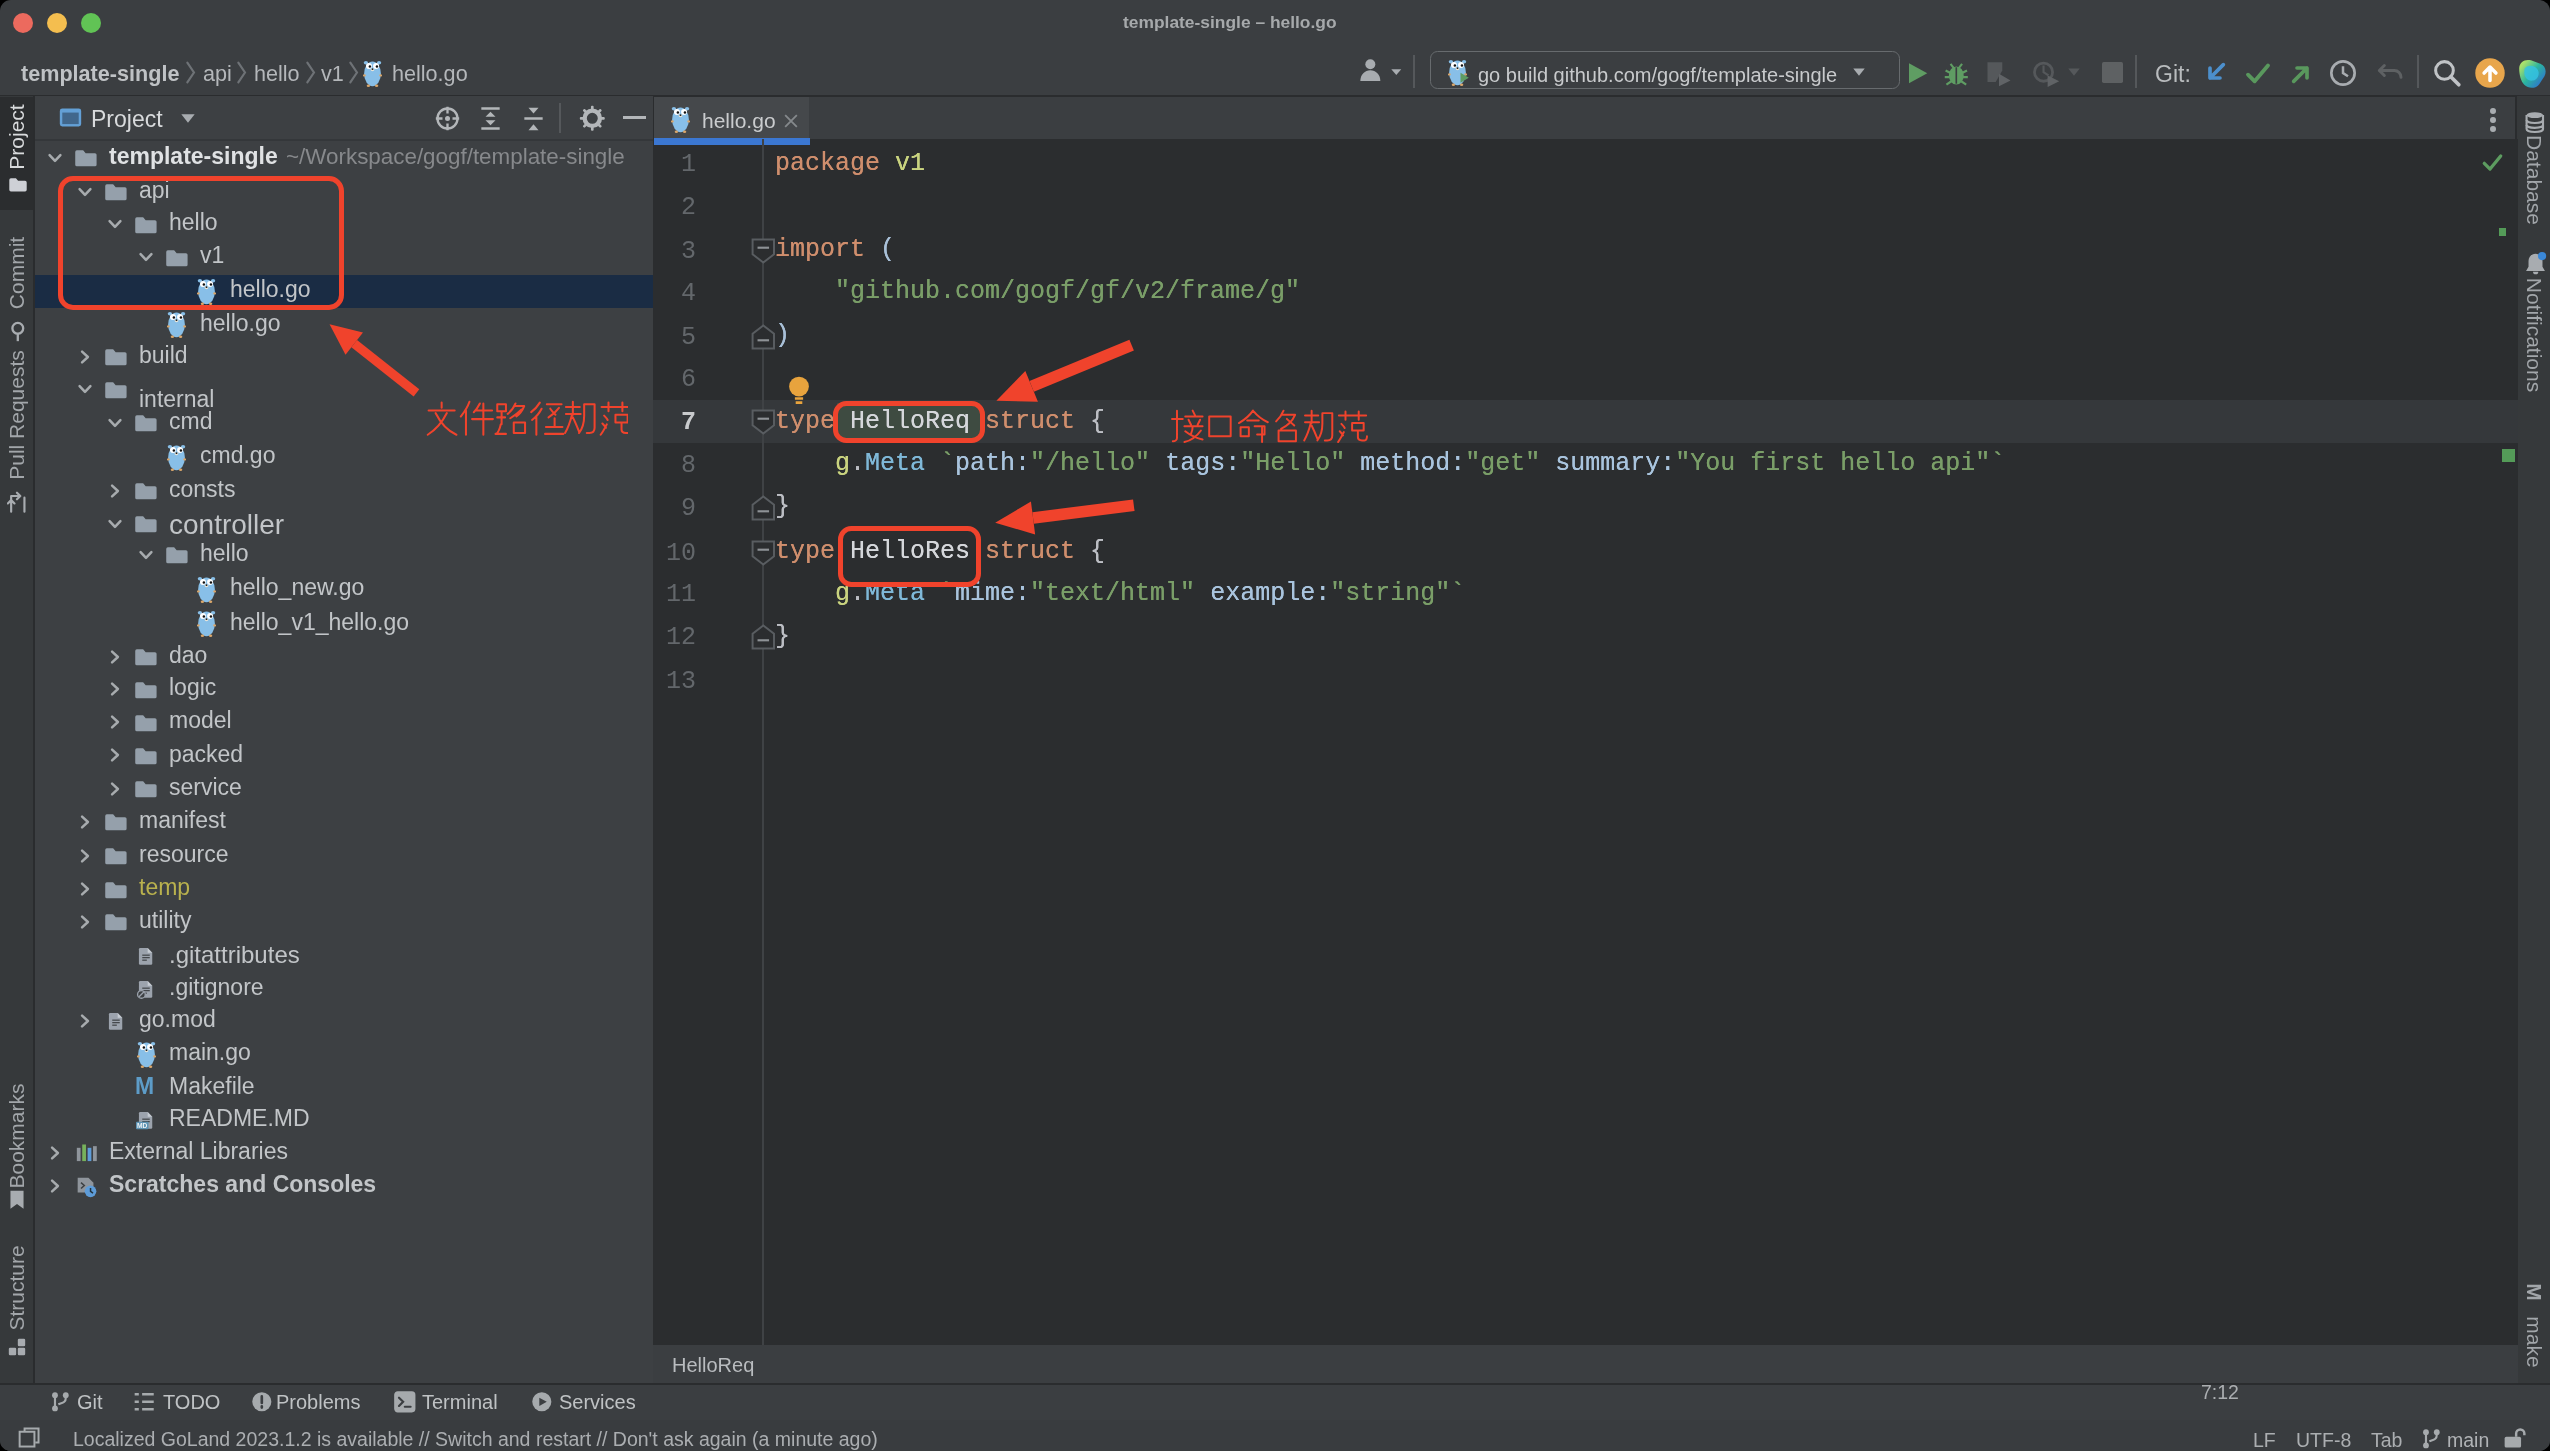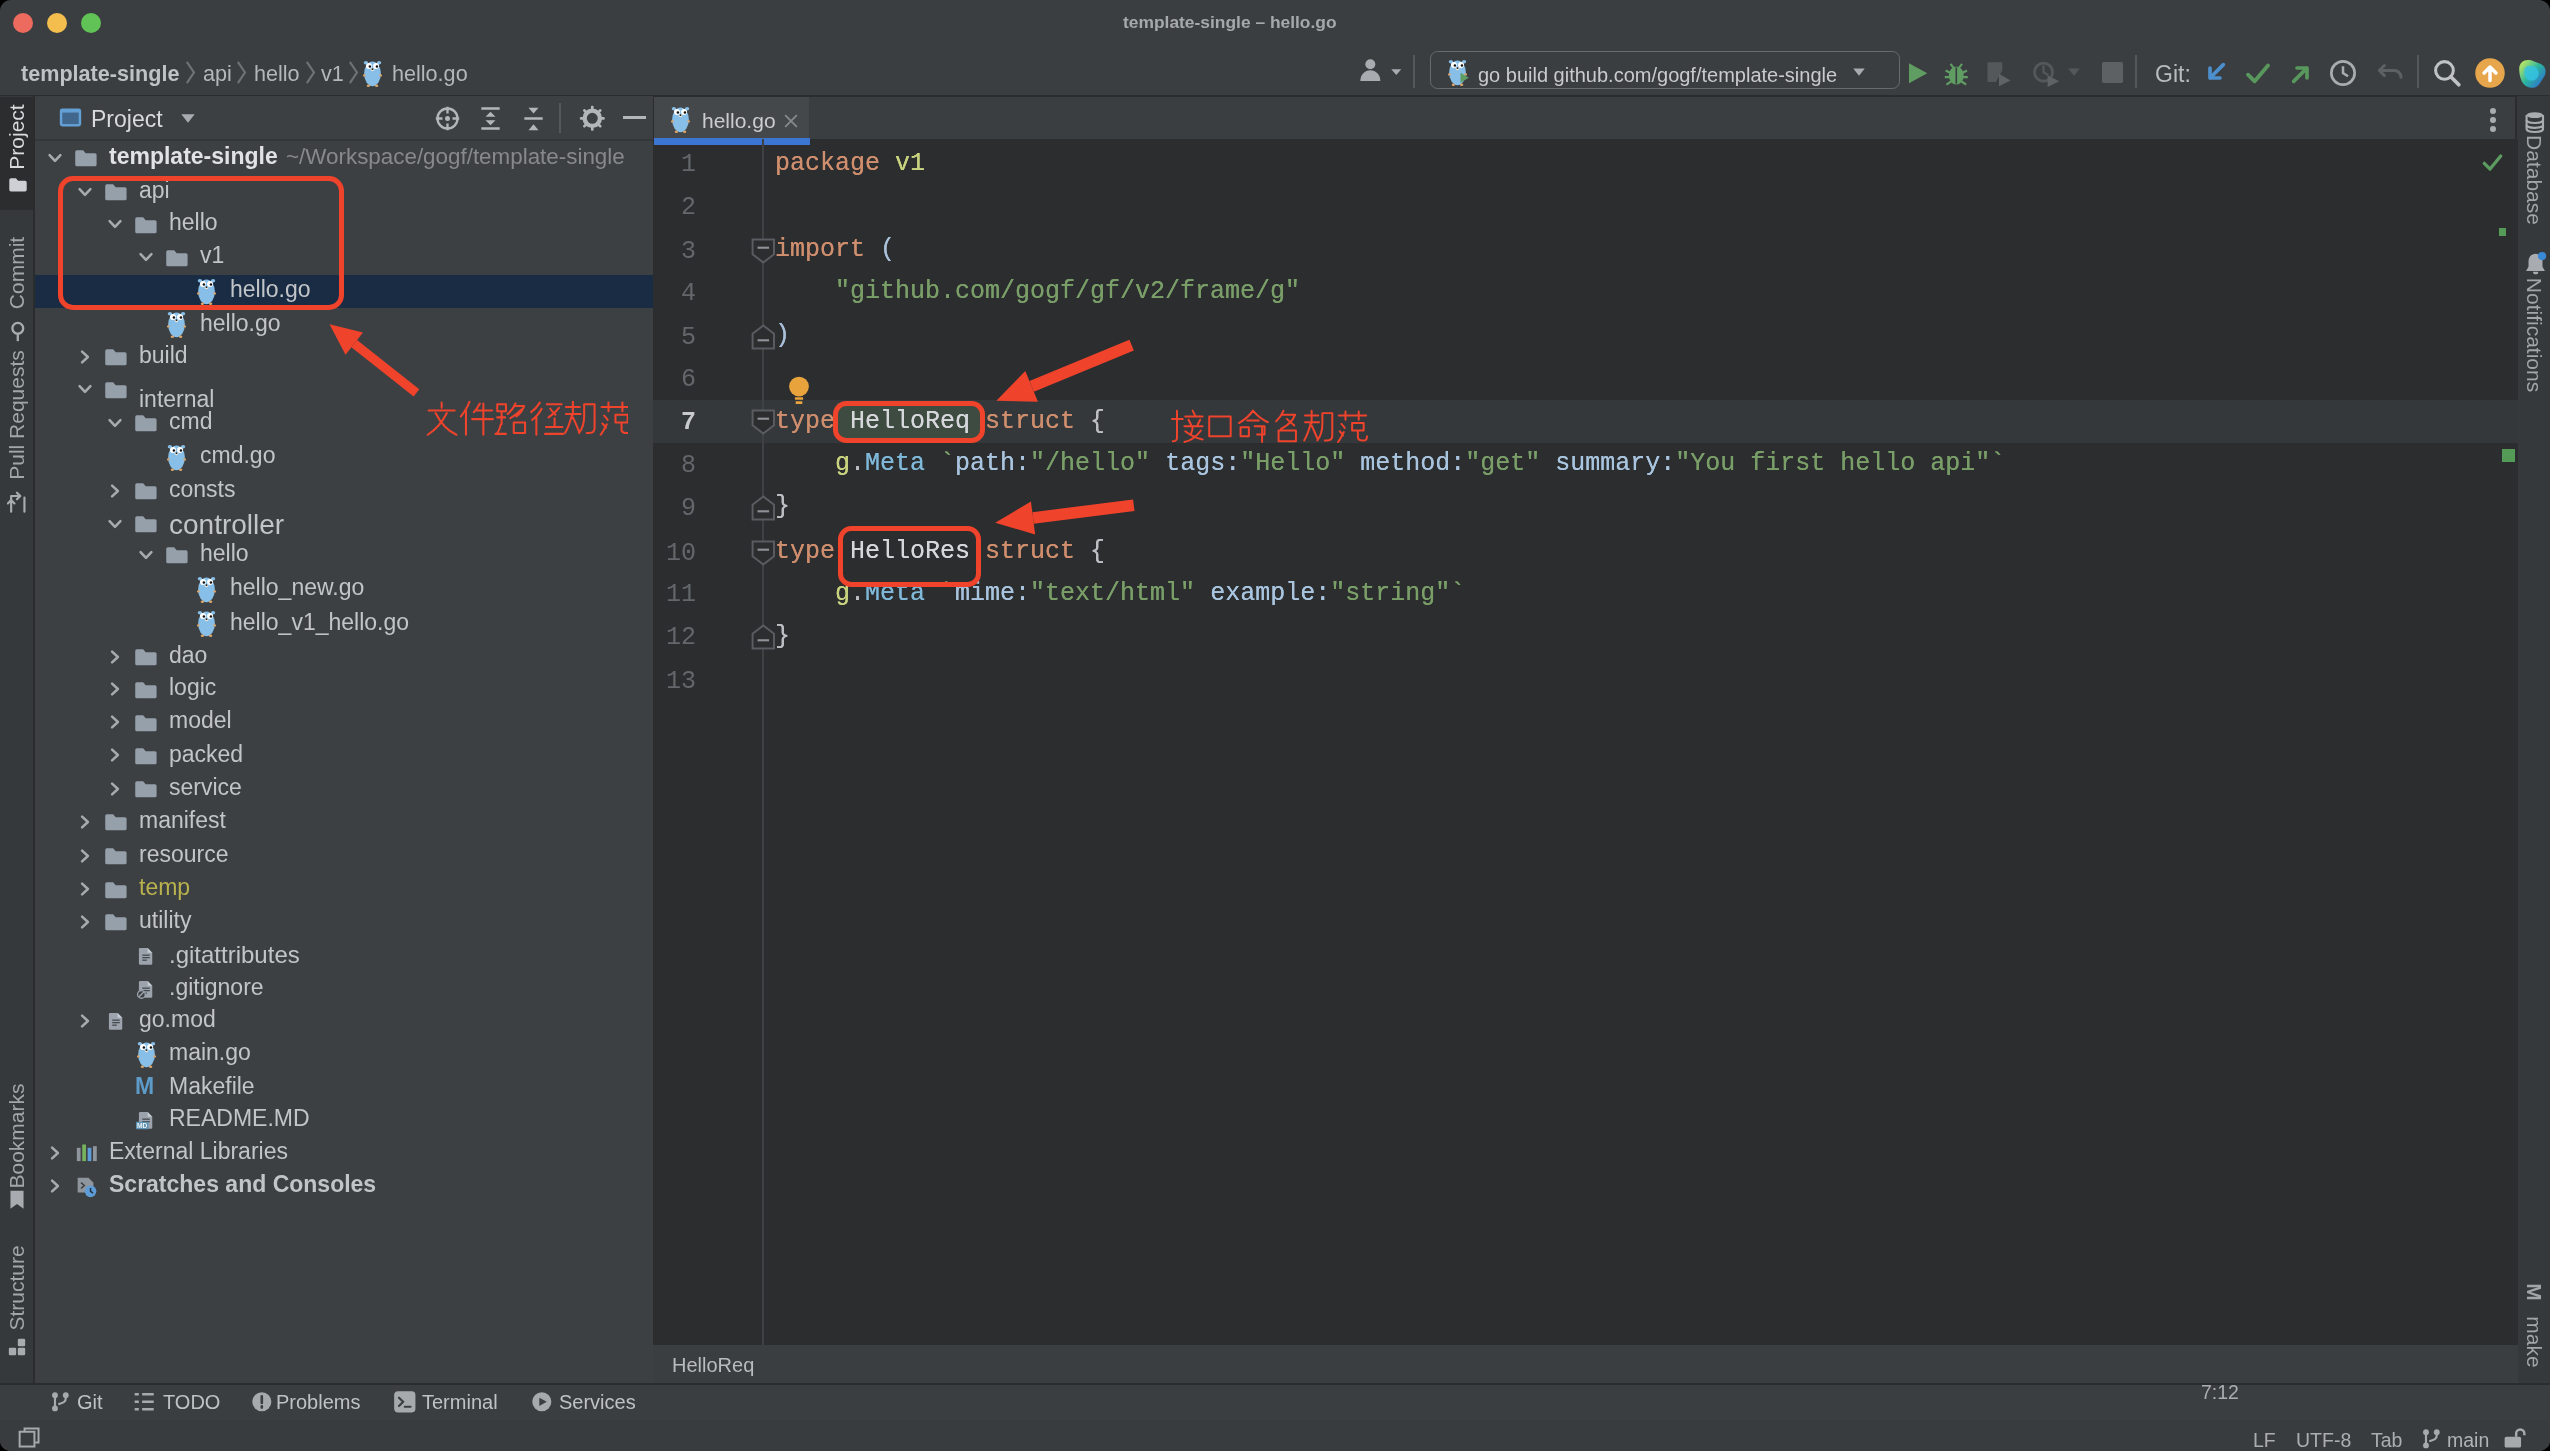--- a/index.html
+++ b/index.html
@@ -680,20 +680,21 @@
 <svg style="position:absolute;left:531px;top:1391px" width="21.6" height="21.6" viewBox="0 0 26 26" fill="none">
       <circle cx="13" cy="13" r="11.5" fill="#a6aaad"></circle>
       <path d="M10 8 L19 13 L10 18 z" fill="#3b3e41"></path>
     </svg>
 <div class="t" style="left:559px;top:1391px;font-size:20px;color:#bfc2c4">Services</div>
 <div class="abs" style="left:0px;top:1420px;width:2550px;height:32px;background:#393c3f"></div>
 <svg style="position:absolute;left:18px;top:1426px" width="23" height="23" viewBox="0 0 28 28" fill="none">
       <rect x="2" y="7" width="18" height="18" stroke="#a6aaad" stroke-width="2.4"></rect>
       <path d="M8 7 v-4 h17 v17 h-4" stroke="#a6aaad" stroke-width="2.4"></path>
     </svg>
+<div class="t" style="left:73px;top:1428px;font-size:19.5px;color:#abaeb1">Localized GoLand 2023.1.2 is available // Switch and restart // Don't ask again (a minute ago)</div>
 <div class="t" style="left:2201px;top:1381px;font-size:19.5px;color:#abaeb1">7:12</div>
 <div class="t" style="left:2253px;top:1429px;font-size:19.5px;color:#abaeb1">LF</div>
 <div class="t" style="left:2296px;top:1429px;font-size:19.5px;color:#abaeb1">UTF-8</div>
 <div class="t" style="left:2371px;top:1429px;font-size:19.5px;color:#abaeb1">Tab</div>
 <svg style="position:absolute;left:2421px;top:1428px" width="21.6" height="21.6" viewBox="0 0 26 26" fill="none">
       <circle cx="6" cy="5" r="3.5" fill="#a6aaad"></circle>
       <circle cx="19" cy="5" r="3.5" fill="#a6aaad"></circle>
       <circle cx="6" cy="21" r="3.5" fill="#a6aaad"></circle>
       <path d="M6 8 v10 M19 8 c0 6-4 6-9 8" stroke="#a6aaad" stroke-width="2.6" fill="none"></path>
     </svg>

